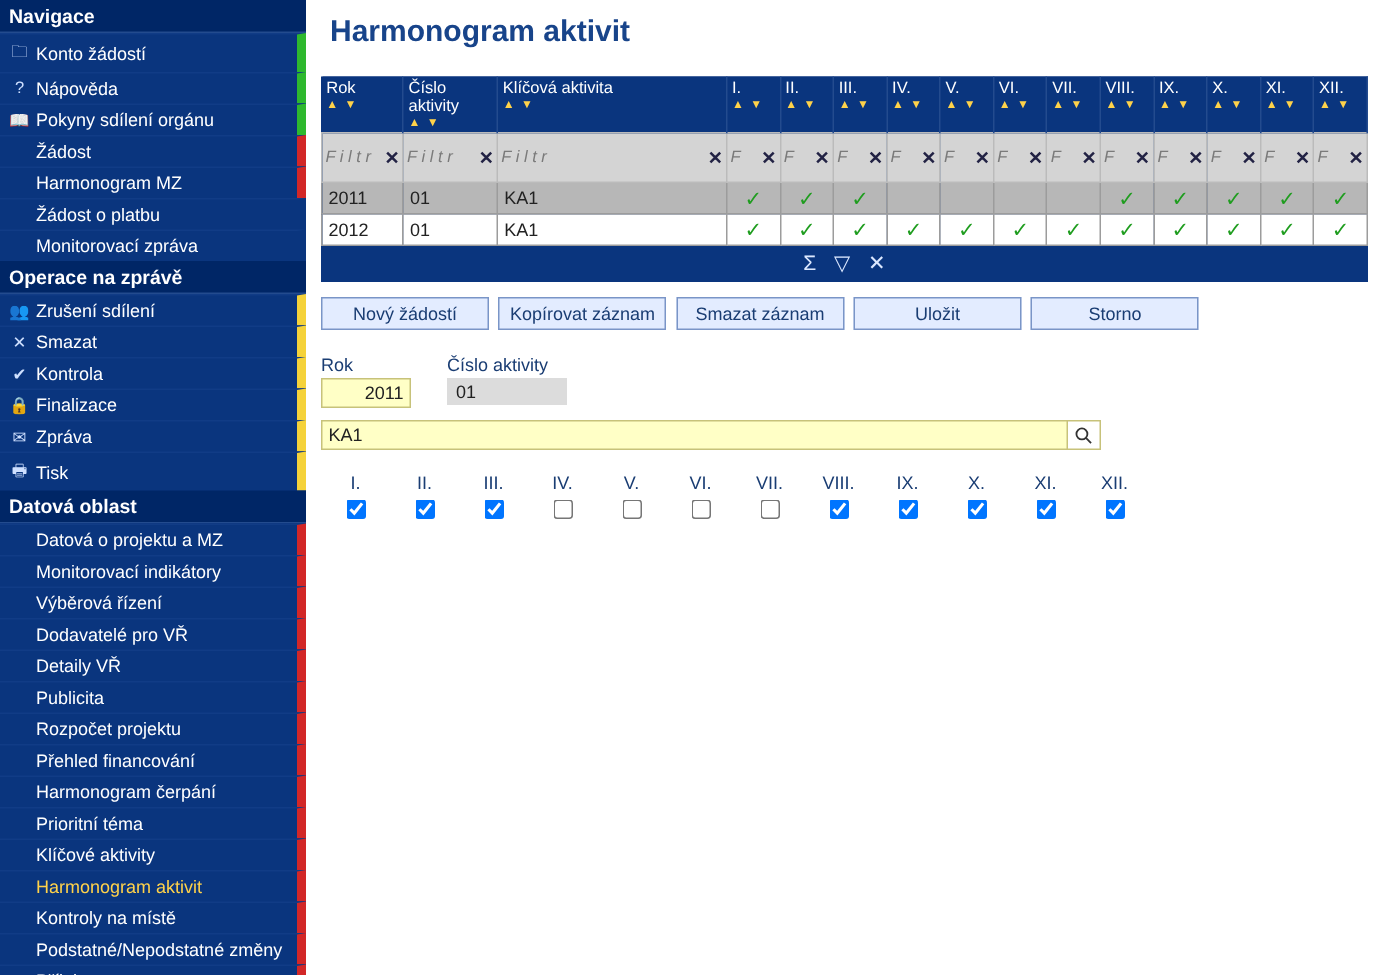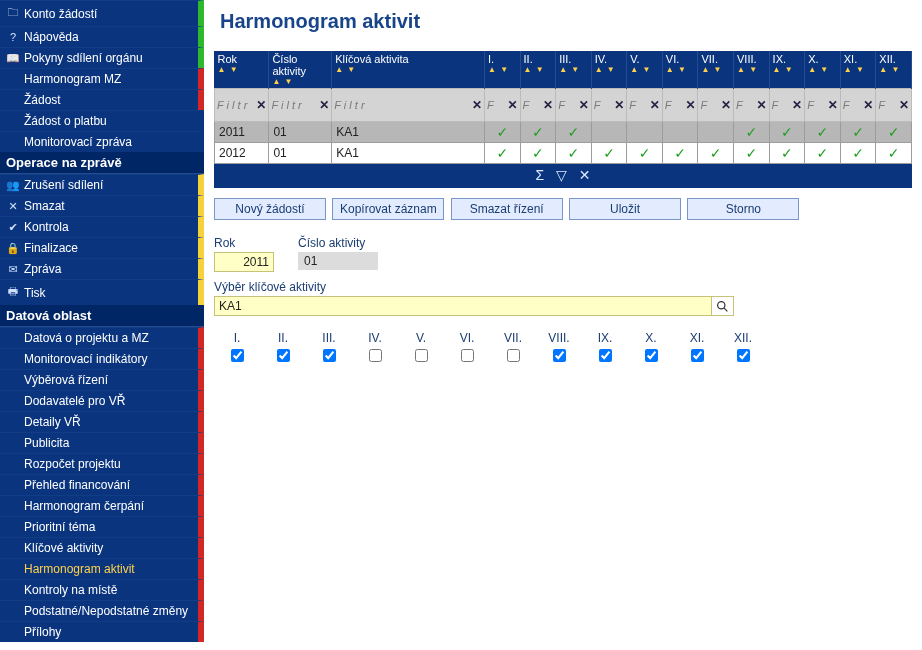--- a/index.html
+++ b/index.html
@@ -162,39 +162,40 @@
   .col-rok  { width: 52px; }
   .col-cis  { width: 60px; }
   .col-ka   { width: 146px; }
   .col-m    { width: 34px; }
 </style>
 </head>
 <body>
 
 <div class="layout">
   <div class="sidebar" id="sidebar">
+      <div class="sb-section-title">Navigace</div>
       <div class="sb-item stripe-green">
         <span class="ico">🗀</span>
         <span class="lbl">Konto žádostí</span>
       </div>
       <div class="sb-item stripe-green">
         <span class="ico">?</span>
         <span class="lbl">Nápověda</span>
       </div>
       <div class="sb-item stripe-green">
         <span class="ico">📖</span>
         <span class="lbl">Pokyny sdílení orgánu</span>
       </div>
       <div class="sb-item stripe-red">
         <span class="ico"></span>
+        <span class="lbl">Žádost</span>
+      </div>
+      <div class="sb-item stripe-red">
+        <span class="ico"></span>
         <span class="lbl">Harmonogram MZ</span>
-      </div>
-      <div class="sb-item stripe-red">
-        <span class="ico"></span>
-        <span class="lbl">Žádost</span>
       </div>
       <div class="sb-item stripe-none">
         <span class="ico"></span>
         <span class="lbl">Žádost o platbu</span>
       </div>
       <div class="sb-item stripe-none">
         <span class="ico"></span>
         <span class="lbl">Monitorovací zpráva</span>
       </div>
       <div class="sb-section-title">Operace na zprávě</div>
@@ -543,38 +544,37 @@
       <div class="grid-footer">
         <span>Σ</span>
         <span>▽</span>
         <span>✕</span>
       </div>
     </div>
 
     <div class="btn-row">
       <span class="btn">Nový žádostí</span>
       <span class="btn">Kopírovat záznam</span>
-      <span class="btn">Smazat řízení</span>
+      <span class="btn">Smazat záznam</span>
       <span class="btn">Uložit</span>
       <span class="btn">Storno</span>
     </div>
 
     <div class="form-row">
       <div class="form-col">
         <span class="form-label">Rok</span>
         <span class="field-yellow">2011</span>
       </div>
       <div class="form-col">
         <span class="form-label">Číslo aktivity</span>
         <span class="field-grey">01</span>
       </div>
     </div>
 
     <div style="margin-top:8px;">
-      <span class="form-label">Výběr klíčové aktivity</span>
       <div class="field-long-wrap">
         <span class="field-long">KA1</span>
         <span class="lookup-btn">
           <svg width="13" height="13" viewBox="0 0 16 16">
             <circle cx="6.5" cy="6.5" r="4.5" fill="none" stroke="#333" stroke-width="1.5"></circle>
             <line x1="10" y1="10" x2="14" y2="14" stroke="#333" stroke-width="1.5"></line>
           </svg>
         </span>
       </div>
     </div>

